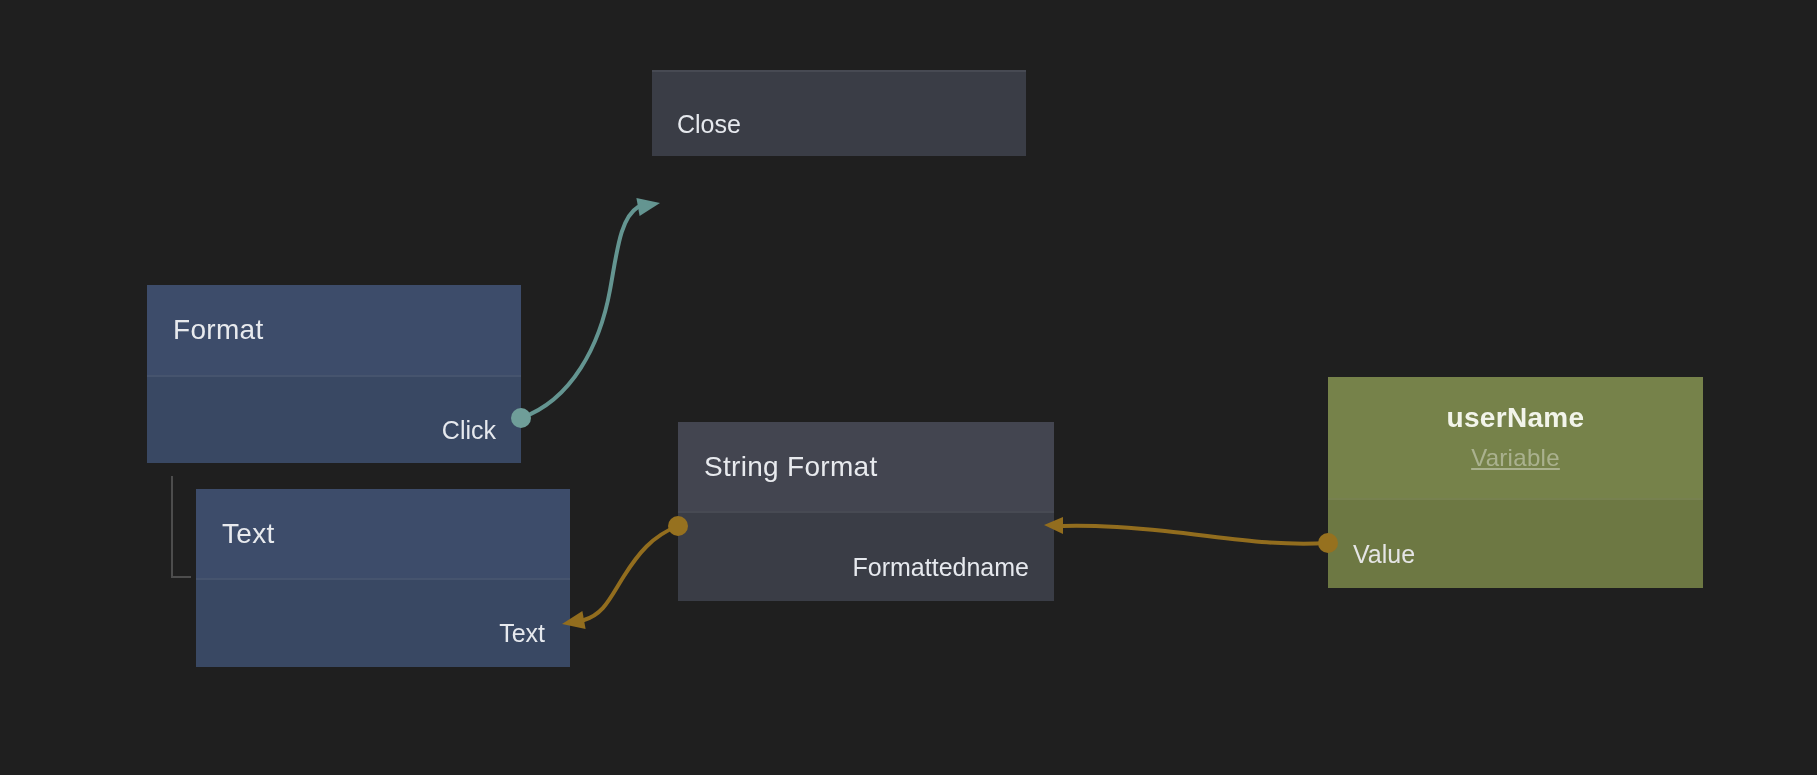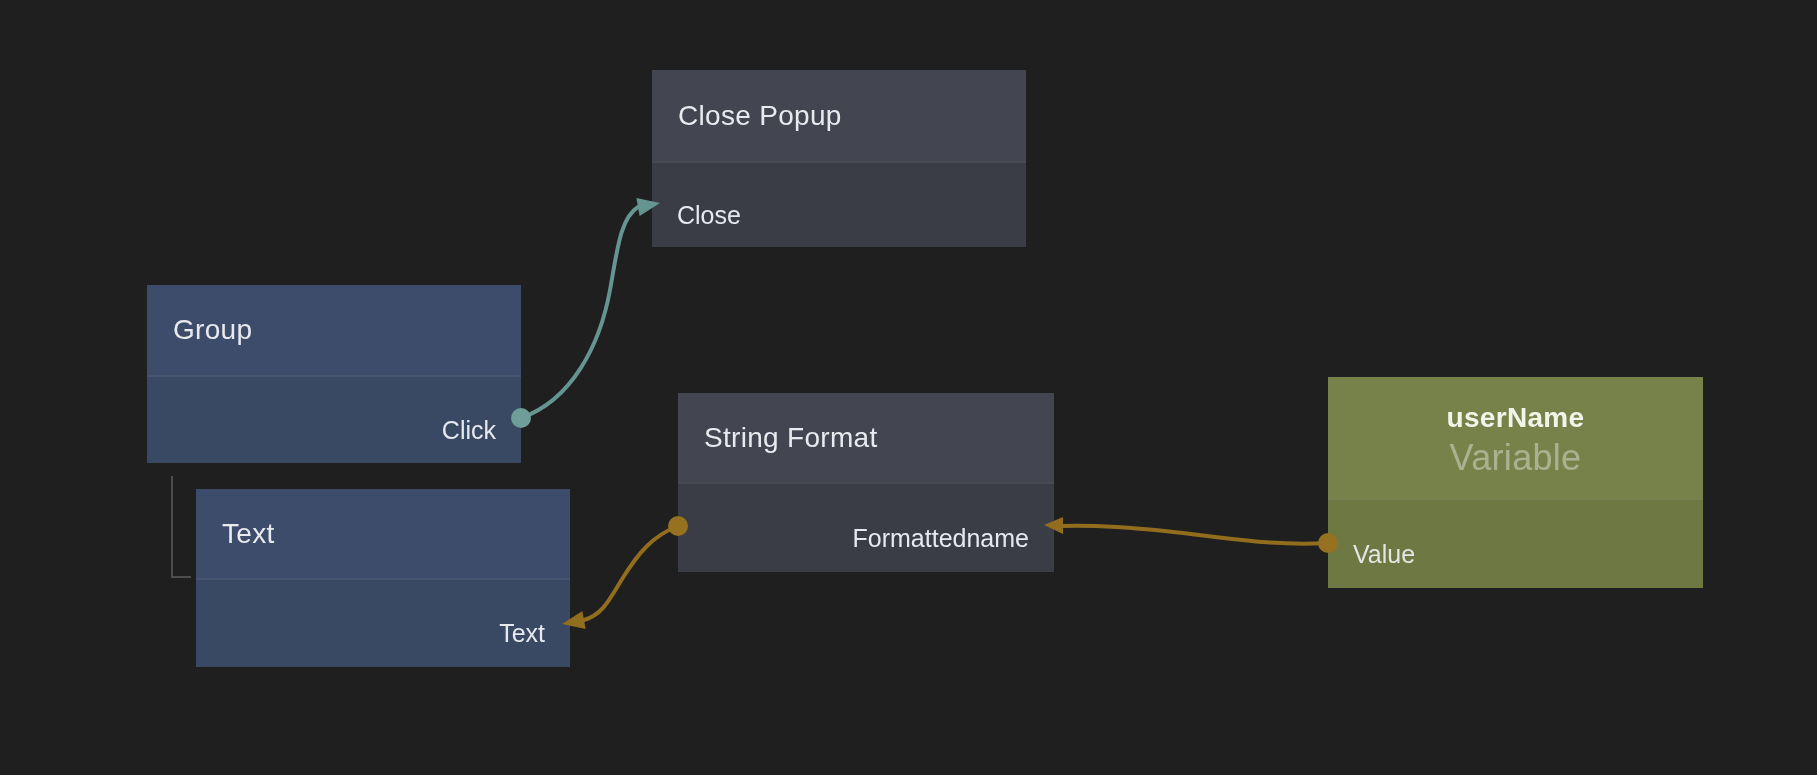--- a/index.html
+++ b/index.html
@@ -55,68 +55,66 @@
     align-items:center;
     justify-content:center;
     gap:6px;
   }
   #node-user-name .node-header .node-title{
     font-weight:bold;
     color:#f2f4ea;
     line-height:34px;
   }
   #node-user-name .node-subtitle{
-    font-size:36px;
+    font-size:24px;
     line-height:34px;
     color:rgba(255,255,255,0.38);
+    text-decoration:underline;
   }
   #node-user-name .node-body{height:88px;justify-content:flex-start;}
   #node-user-name .port-label{color:#e5e5e5;}
   
   #wires{
     position:absolute;left:0;top:0;
     width:1817px;height:775px;
     pointer-events:none;
   }
   #wires .wire{pointer-events:auto;}
 </style>
 </head>
 <body>
 
 <div id="canvas" style="background-color: rgb(31, 31, 31);">
 
   <div class="node" id="node-close-popup">
-    <div class="node-header" style="background-color: rgb(67, 69, 80);">
-      <span class="node-title">Close Popup</span>
-    </div>
     <div class="node-body" style="background-color: rgb(58, 61, 70);">
       <span class="port-label">Close</span>
     </div>
   </div>
 
   <div class="node" id="node-group">
     <div class="node-header" style="background-color: rgb(61, 76, 106);">
-      <span class="node-title">Group</span>
+      <span class="node-title">Format</span>
     </div>
     <div class="node-body" style="background-color: rgb(57, 72, 99);">
       <span class="port-label">Click</span>
     </div>
   </div>
 
   <div class="node" id="node-text">
     <div class="node-header" style="background-color: rgb(61, 76, 106);">
       <span class="node-title">Text</span>
     </div>
     <div class="node-body" style="background-color: rgb(57, 72, 99);">
       <span class="port-label">Text</span>
     </div>
   </div>
 
   <div class="node" id="node-string-format">
-    <div class="node-header" style="background-color: rgb(67, 69, 80);">
+    <div class="node-header" style="background-color: rgb(67, 69, 80); margin-top: 29px;">
       <span class="node-title">String Format</span>
     </div>
     <div class="node-body" style="background-color: rgb(58, 61, 70);">
       <span class="port-label">Formatted</span>
       <span class="port-label">name</span>
     </div>
   </div>
 
   <div class="node" id="node-user-name">
     <div class="node-header" style="background-color: rgb(118, 130, 74);">

